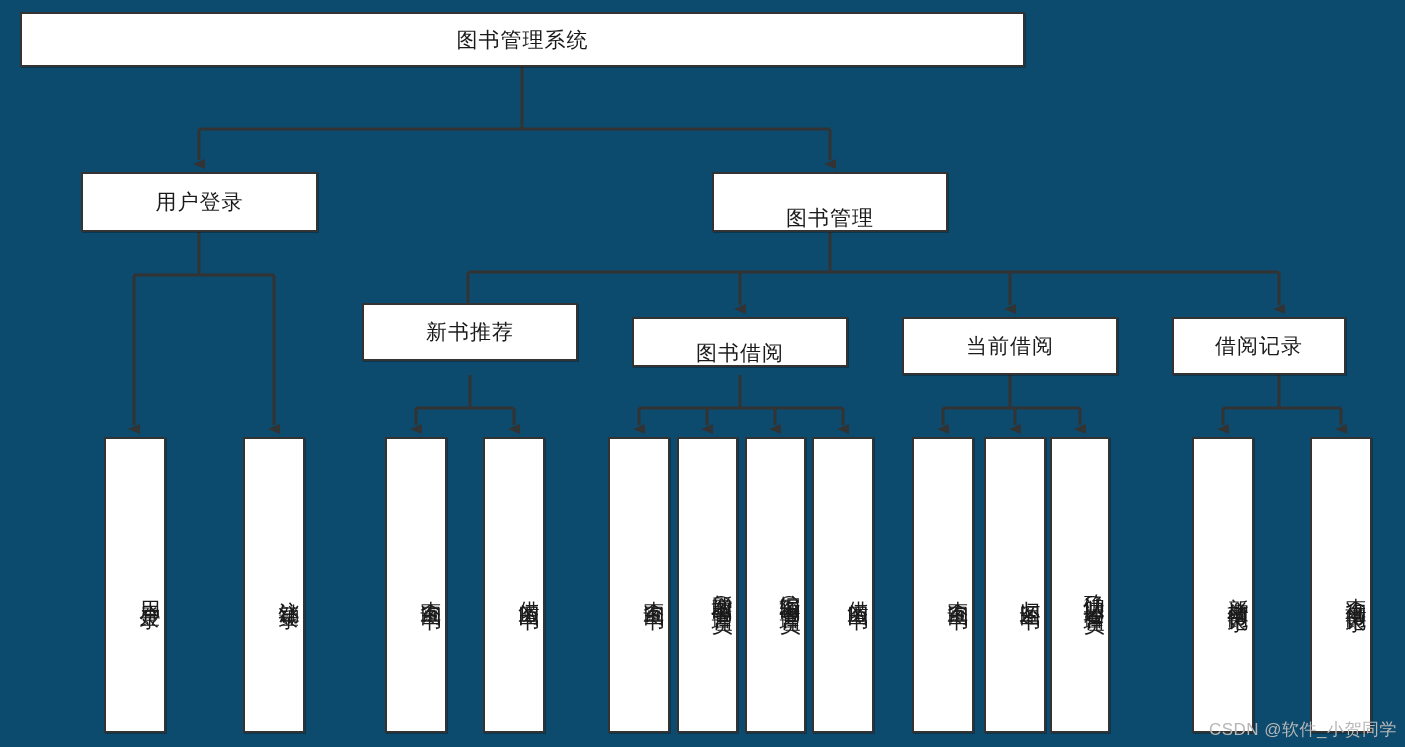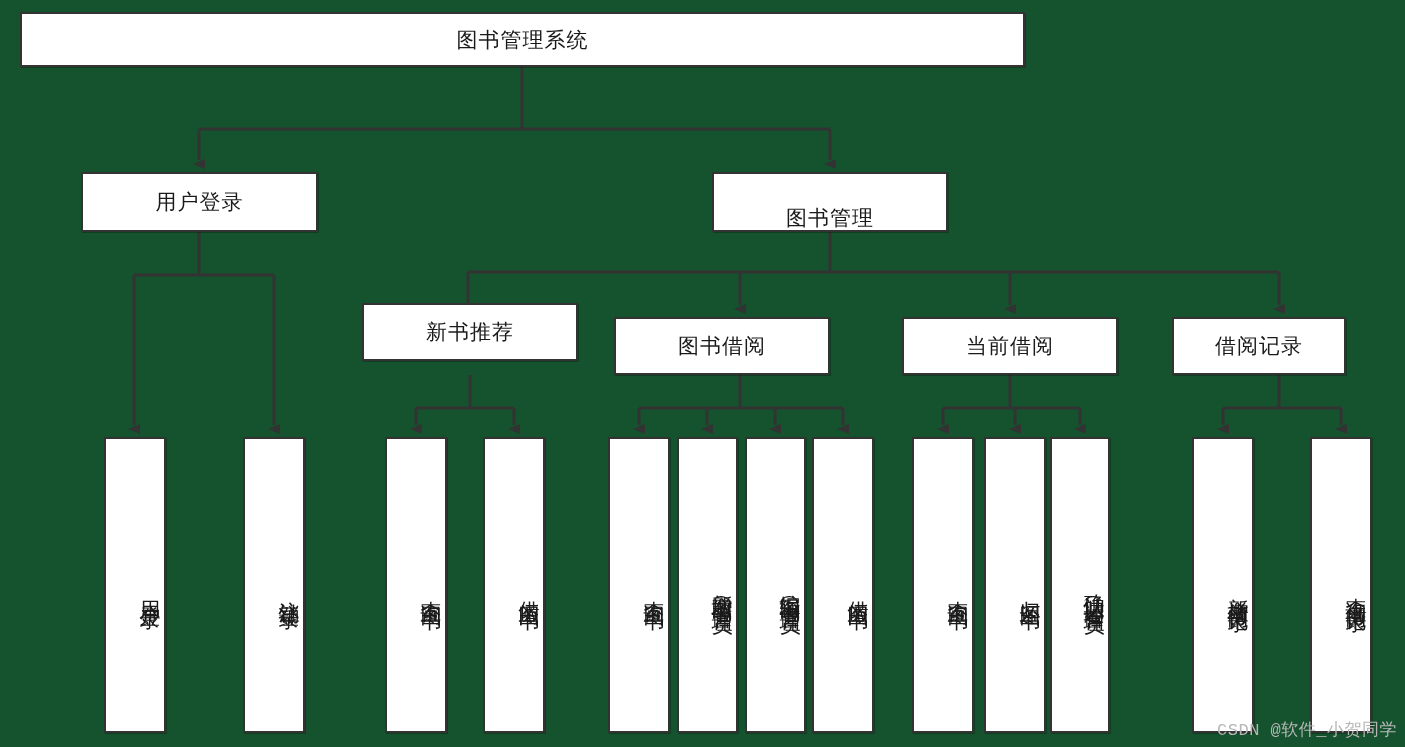--- a/index.html
+++ b/index.html
@@ -7,21 +7,21 @@
     padding: 0;
     background: #ffffff;
   }
   body {
     font-family: "Liberation Sans", "DejaVu Sans", sans-serif;
   }
   #canvas {
     position: relative;
     width: 1405px;
     height: 747px;
-    background: #14532d;
+    background: #0c4a6e;
     overflow: hidden;
   }
   #wires {
     position: absolute;
     left: 0;
     top: 0;
     width: 1405px;
     height: 747px;
     pointer-events: none;
   }
@@ -51,21 +51,20 @@
     justify-content: center;
   }
   #watermark {
     position: absolute;
     right: 8px;
     bottom: 6px;
     font-size: 17px;
     color: #b6b6b6;
     letter-spacing: 0.5px;
     white-space: nowrap;
-    font-family: Liberation Mono, monospace;
   }
 </style>
 </head>
 <body>
 
 <div id="canvas">
 
   <svg id="wires" viewBox="0 0 1405 747" xmlns="http://www.w3.org/2000/svg">
     <defs>
       <marker id="arrow" markerWidth="10" markerHeight="12" refX="1" refY="6" orient="auto" markerUnits="userSpaceOnUse">
@@ -138,21 +137,21 @@
   <div class="node horizontal" style="left:81px; top:172px; width:237px; height:60px;">
     <span>用户登录</span>
   </div>
   <div class="node horizontal" style="left:712px; top:172px; width:236px; height:60px;align-items:flex-end;">
     <span>图书管理</span>
   </div>
 
   <div class="node horizontal" style="left:362px; top:303px; width:216px; height:58px;">
     <span>新书推荐</span>
   </div>
-  <div class="node horizontal" style="left:614px; top:317px; width:216px; height:58px;">
+  <div class="node horizontal" style="left:632px; top:317px; width:216px; height:50px;align-items:flex-end;">
     <span>图书借阅</span>
   </div>
   <div class="node horizontal" style="left:902px; top:317px; width:216px; height:58px;">
     <span>当前借阅</span>
   </div>
   <div class="node horizontal" style="left:1172px; top:317px; width:174px; height:58px;">
     <span>借阅记录</span>
   </div>
 
   <div class="node vertical" style="left:104px; top:437px; width:62px; height:296px;">

